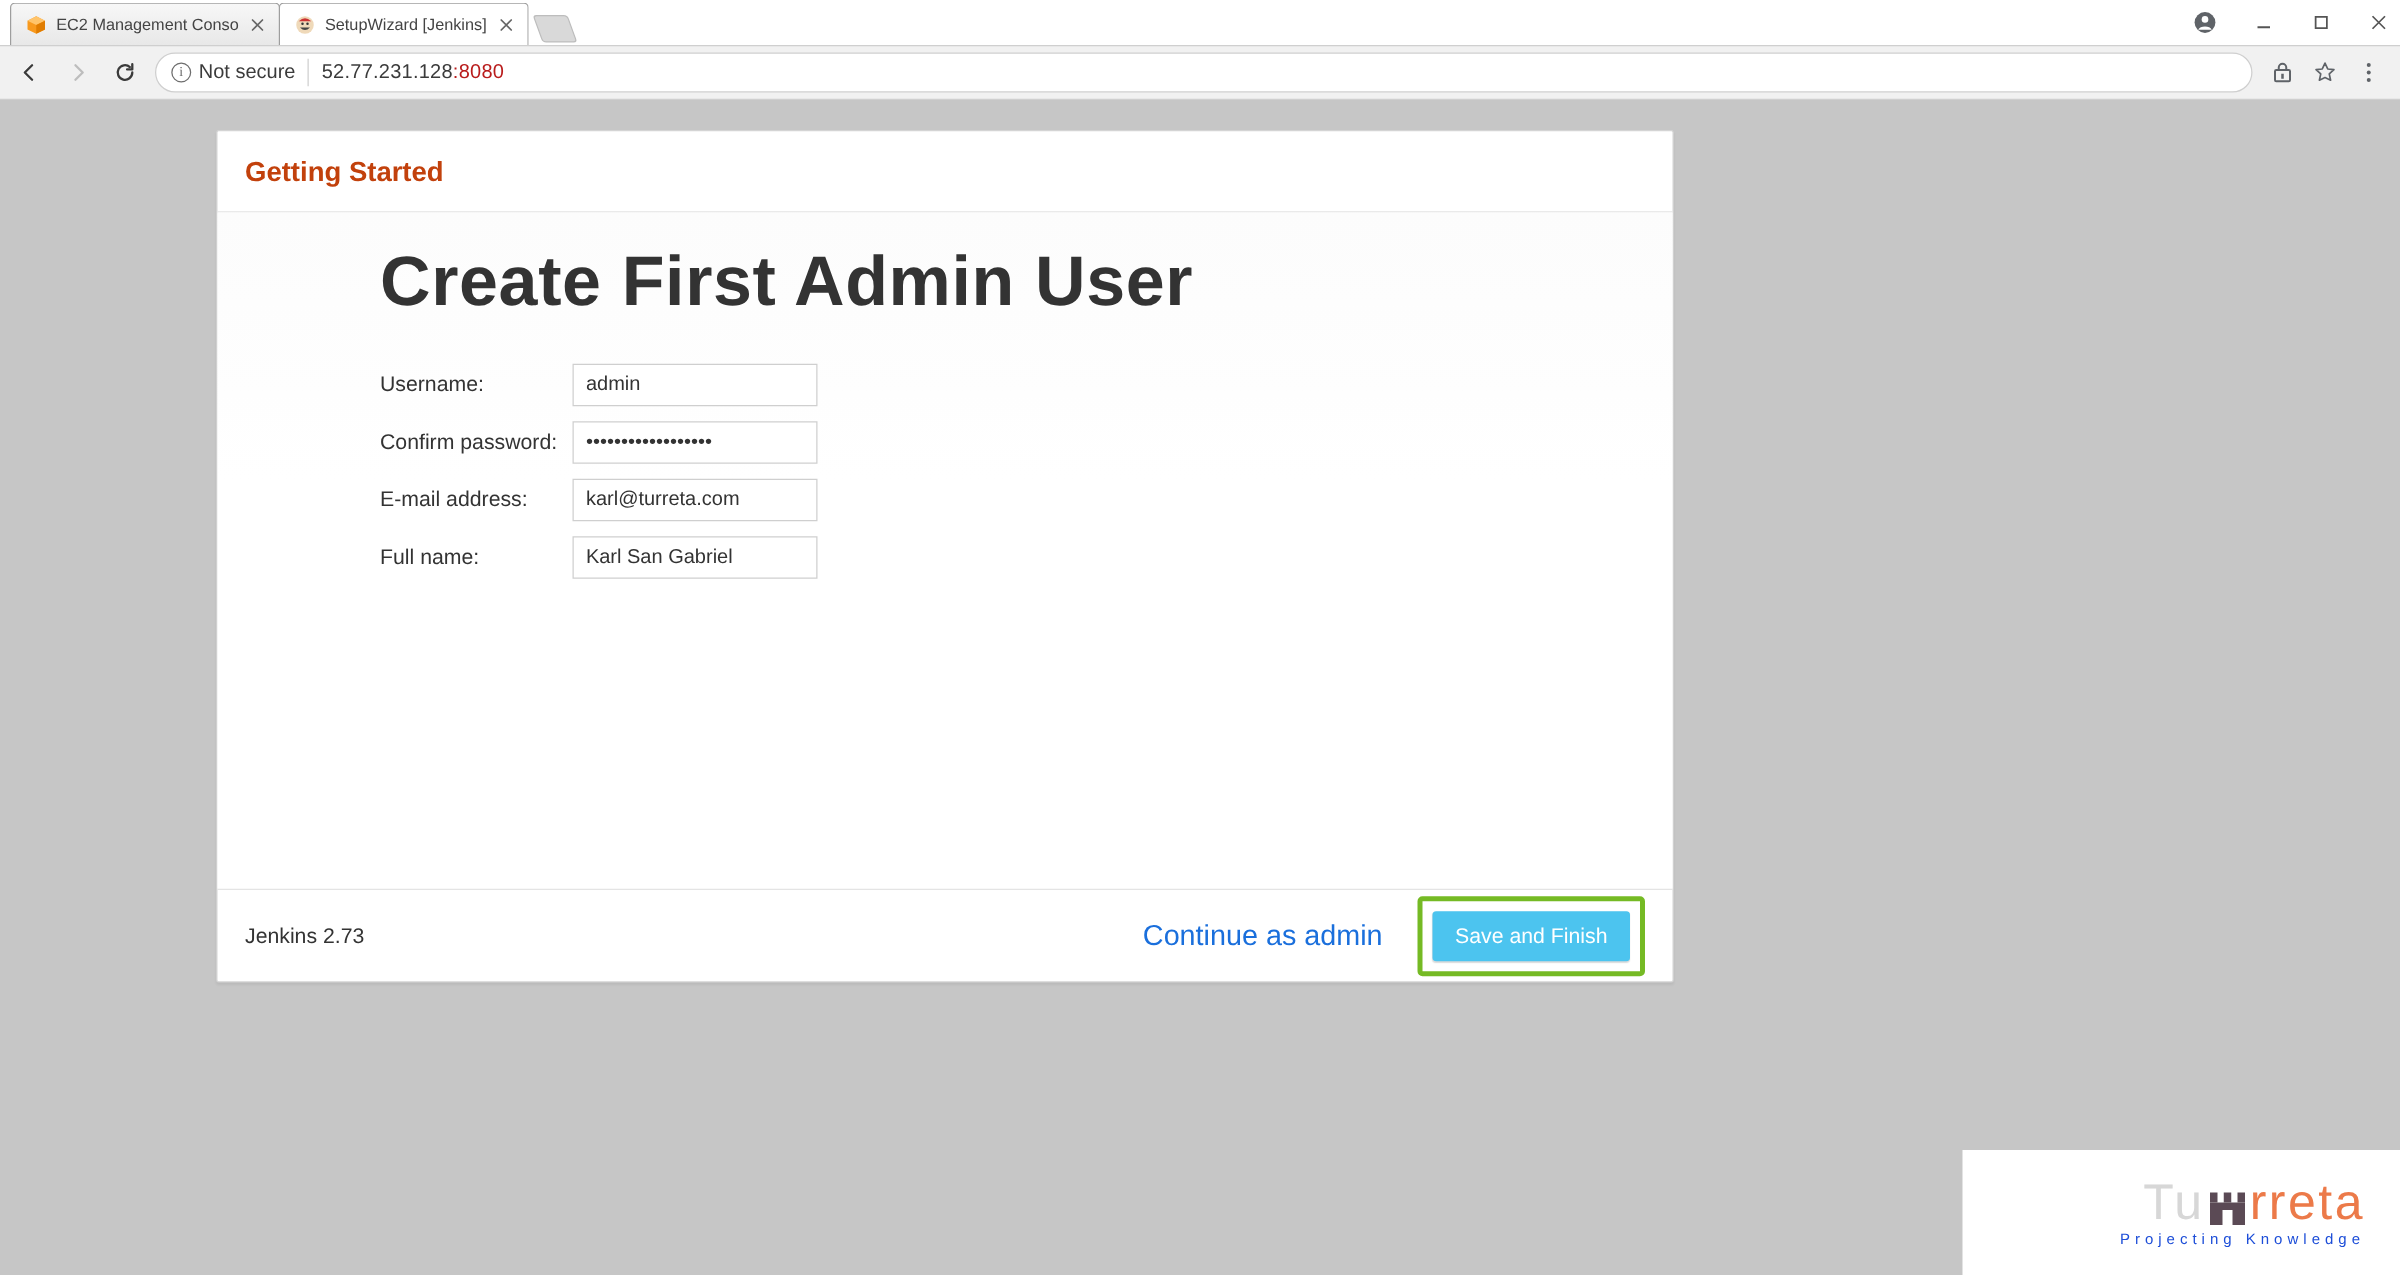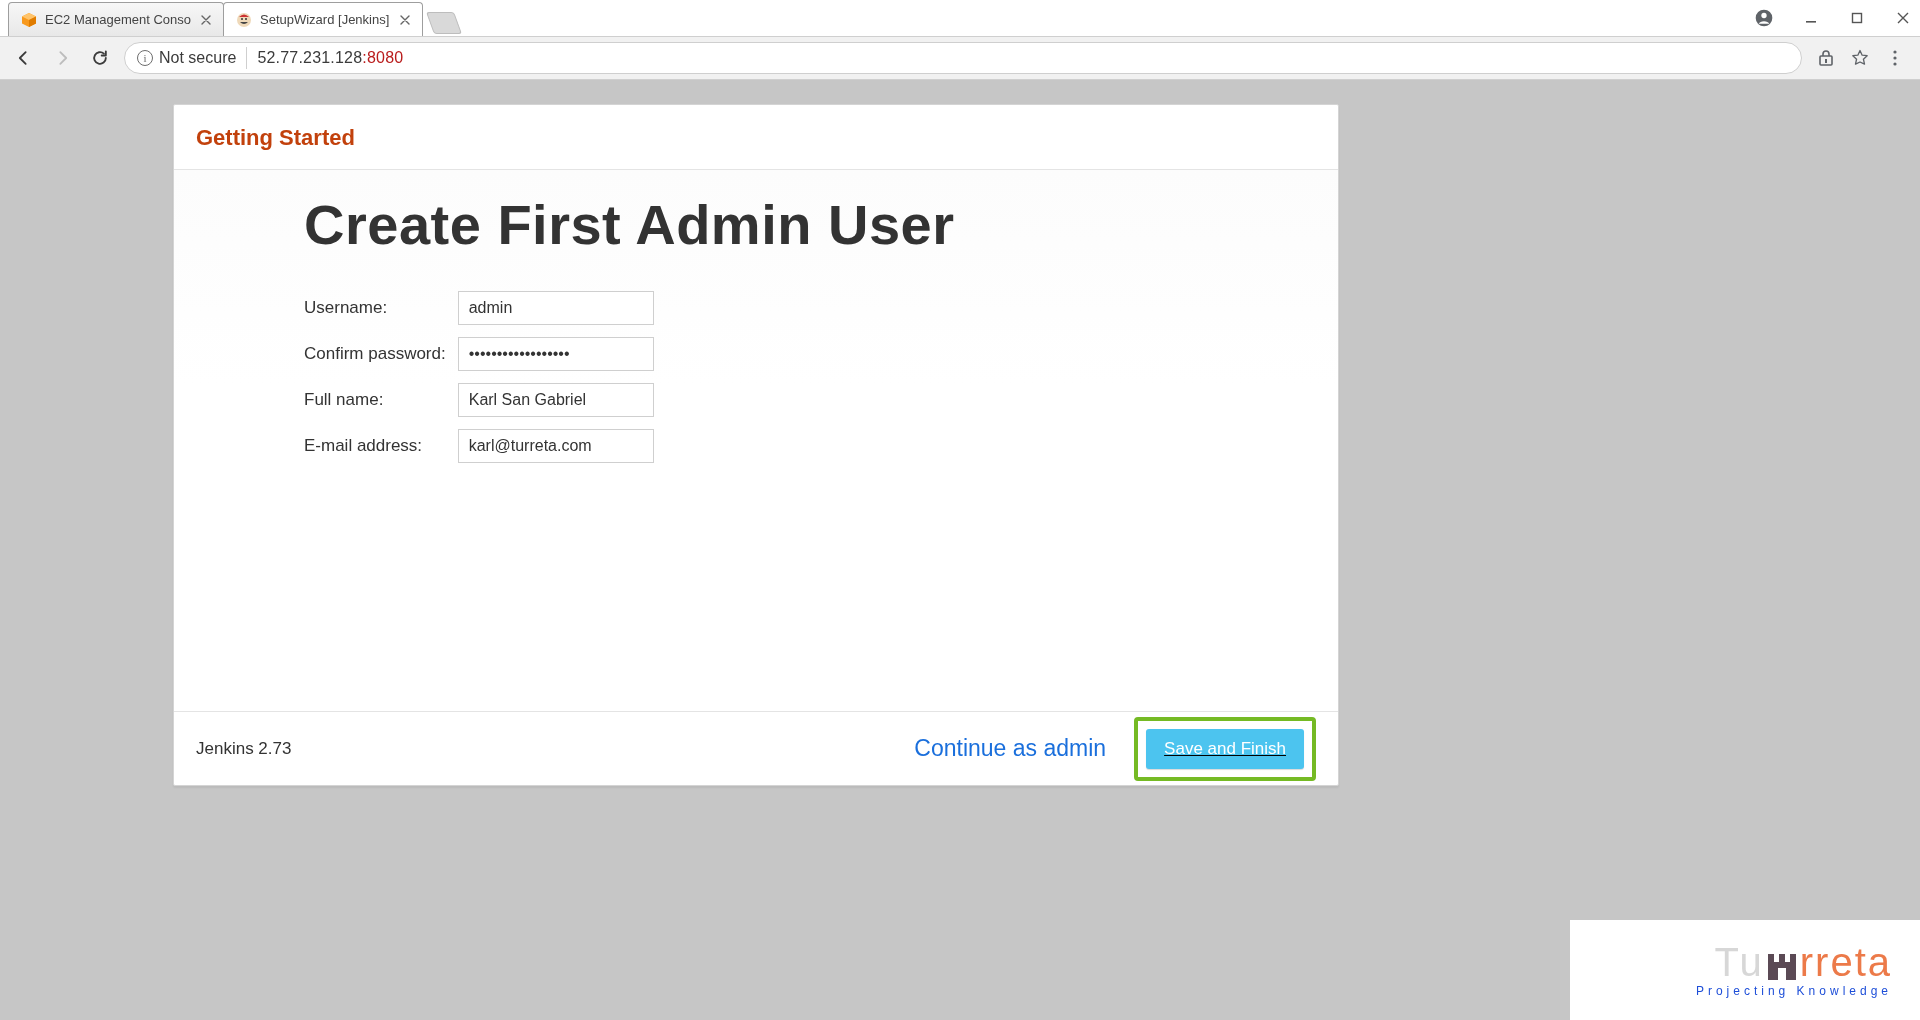--- a/index.html
+++ b/index.html
@@ -85,21 +85,21 @@
   .card-footer .version { font-size: 17px; color: #333; }
   .card-footer .spacer { flex: 1; }
   .link-btn { color: #1a6fdc; font-size: 23px; margin-right: 28px; cursor: pointer; }
   .primary-btn {
     background: #4cc4ef; color: #fff; border: none; border-radius: 3px;
     padding: 10px 18px; font-size: 17px; cursor: pointer;
     box-shadow: 0 1px 1px rgba(0,0,0,.15);
   }
   .highlight-ring {
     display: inline-flex; align-items: center; justify-content: center;
-    padding: 8px; border: 4px solid #75ba24; border-radius: 4px; text-decoration: underline;
+    padding: 8px; border: 4px solid #75ba24; border-radius: 4px;
   }
 
   
   .watermark {
     position: absolute; right: 0; bottom: 0; width: 350px; height: 100px;
     background: #fff; display: flex; flex-direction: column; align-items: flex-end;
     justify-content: center; padding-right: 28px;
   }
   .watermark .brand { display: flex; align-items: center; gap: 0; }
   .watermark .mark { width: 36px; height: 40px; display: inline-block; position: relative; }
@@ -239,26 +239,26 @@
           <tbody>
               <tr>
             <td class="label">Username:</td>
             <td><input type="text" value="admin" style=""></td>
           </tr>
           <tr>
             <td class="label">Confirm password:</td>
             <td><input type="password" value="••••••••••••••••••" style=""></td>
           </tr>
           <tr>
+            <td class="label">E-mail address:</td>
+            <td><input type="email" value="karl@turreta.com" style=""></td>
+          </tr>
+          <tr>
             <td class="label">Full name:</td>
             <td><input type="text" value="Karl San Gabriel" style=""></td>
-          </tr>
-          <tr>
-            <td class="label">E-mail address:</td>
-            <td><input type="email" value="karl@turreta.com" style=""></td>
           </tr>
         </tbody>
           </table>
       </div>
 
       <div class="card-footer">
         <span class="version">Jenkins 2.73</span>
         <span class="spacer"></span>
         <a class="link-btn">Continue as admin</a>
         <span class="highlight-ring">

